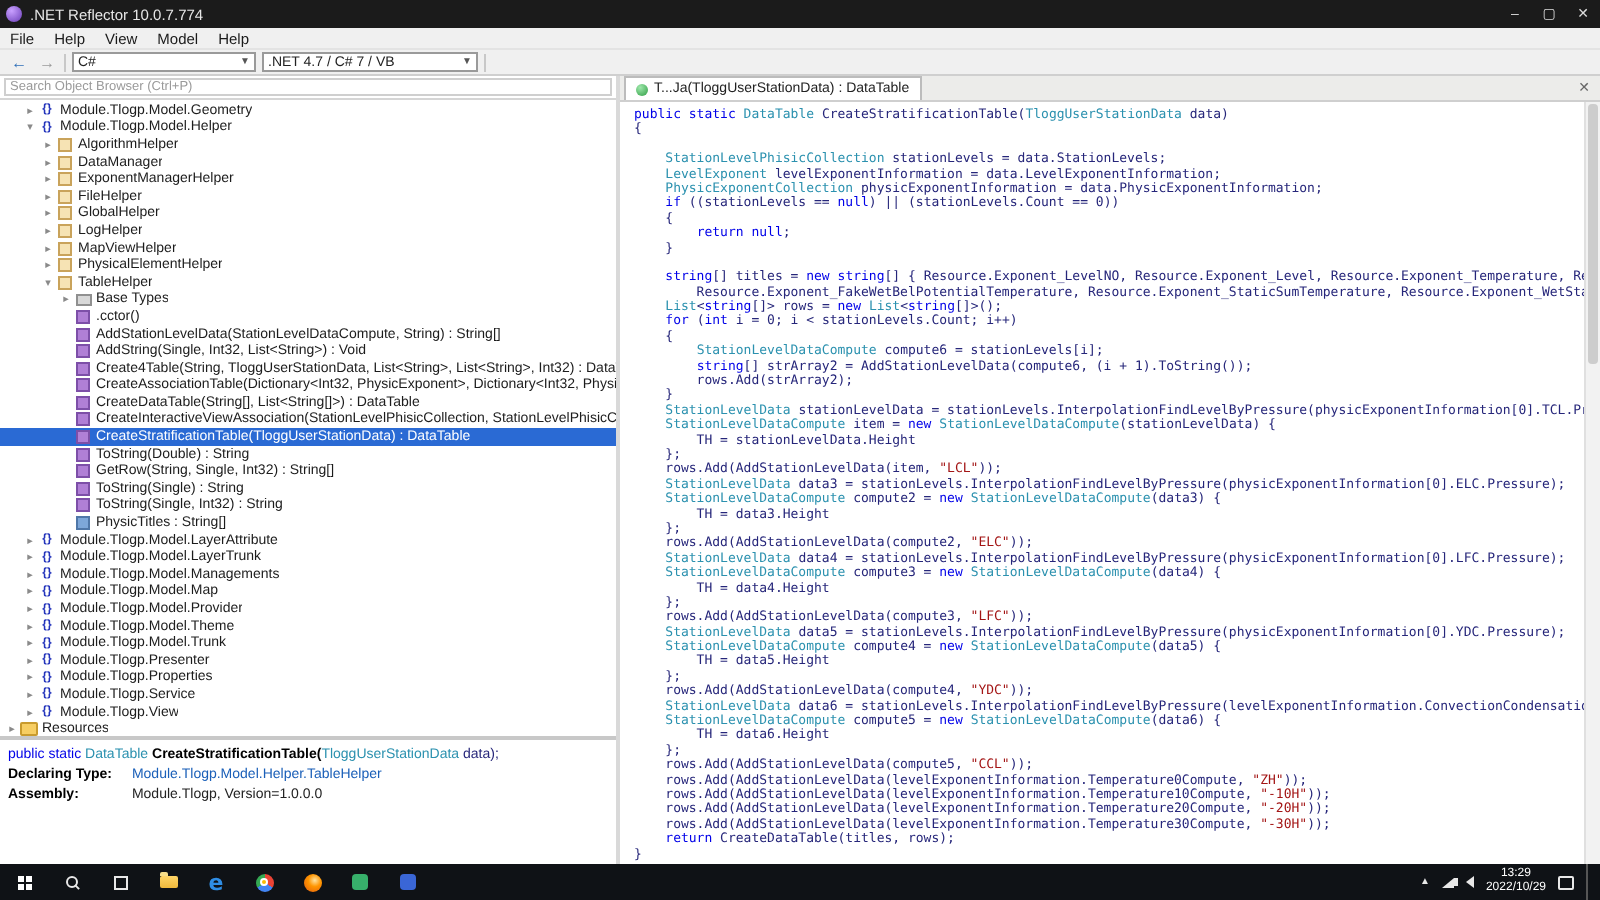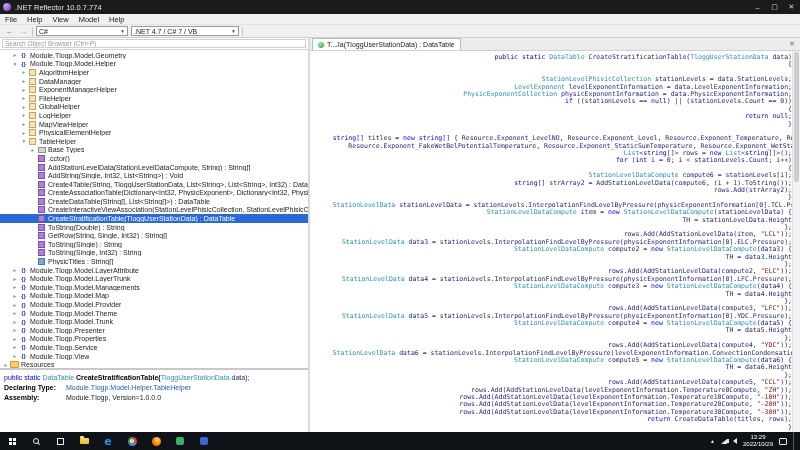--- a/index.html
+++ b/index.html
@@ -56,21 +56,21 @@
   .link-val { color:#1a5fb8; }
   .plain-val { color:#222; }
 
   
   .right { flex:1; min-width:0; display:flex; flex-direction:column; background:#fff; }
   .tabbar { height:13px; flex:none; background:#ececea; border-bottom:1px solid #cfcfcf; display:flex; align-items:flex-end; }
   .tab { height:12px; background:#fff; border:1px solid #bcbcbc; border-bottom:none; margin-left:2px; display:flex; align-items:center; gap:3px; padding:0 5px; font-size:7px; color:#222; white-space:nowrap; }
   .tab-dot { width:6px; height:6px; border-radius:50%; background:radial-gradient(circle at 35% 30%, #9fe8ac, #2f9e44); flex:none; }
   .pane-close { margin-left:auto; padding:0 5px 2px 0; color:#666; font-size:7px; }
 
-  .code-wrap { flex:1; position:relative; overflow:hidden;text-align:right; }
+  .code-wrap { flex:1; position:relative; overflow:hidden; }
   .code { position:absolute; inset:0 8px 0 0; padding:3px 0 0 7px; overflow:hidden; font-family:"DejaVu Sans Mono", monospace; font-size:6.5px; white-space:pre; }
   .code-line { height:7.4px; line-height:7.4px; }
   .c-k { color:#0000e8; }
   .c-t { color:#2b91af; }
   .c-s { color:#a31515; }
   .c-n { color:#26267a; }
   .c-b { color:#000; font-weight:bold; }
   .vscroll { position:absolute; top:0; right:0; bottom:0; width:8px; background:#f2f2f2; border-left:1px solid #e0e0e0; }
   .vthumb { margin:1px; height:130px; background:#cdcdcd; border-radius:2px; }
 

